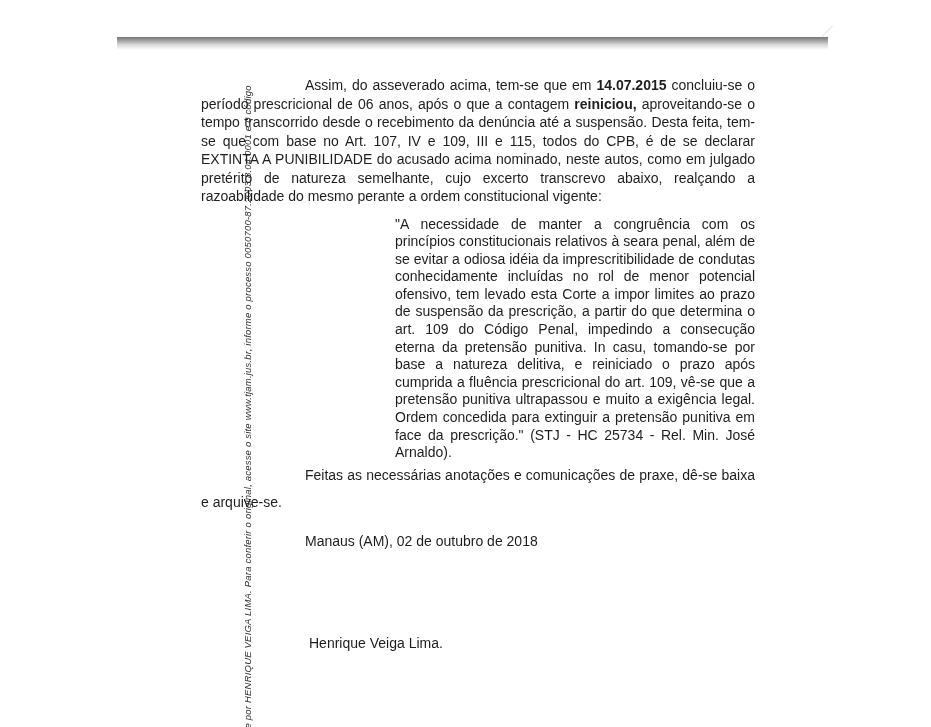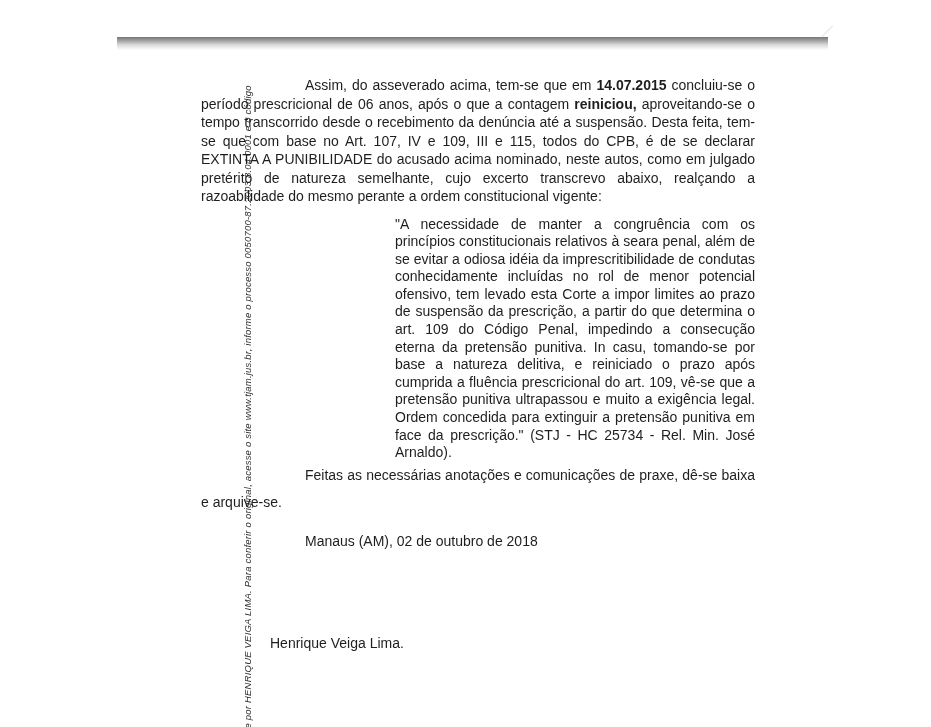--- a/index.html
+++ b/index.html
@@ -70,21 +70,21 @@
     line-height: 27px;
     text-indent: 104px;
   }
   .dateline {
     margin-top: 16px;
     line-height: 18.5px;
     text-indent: 104px;
   }
   .signature {
     margin-top: 84px;
-    margin-left: 69px;
+    margin-left: 108px;
     line-height: 18.5px;
   }
 </style>
 </head>
 <body>
 
 <div class="canvas">
 
   <div class="page">
 

